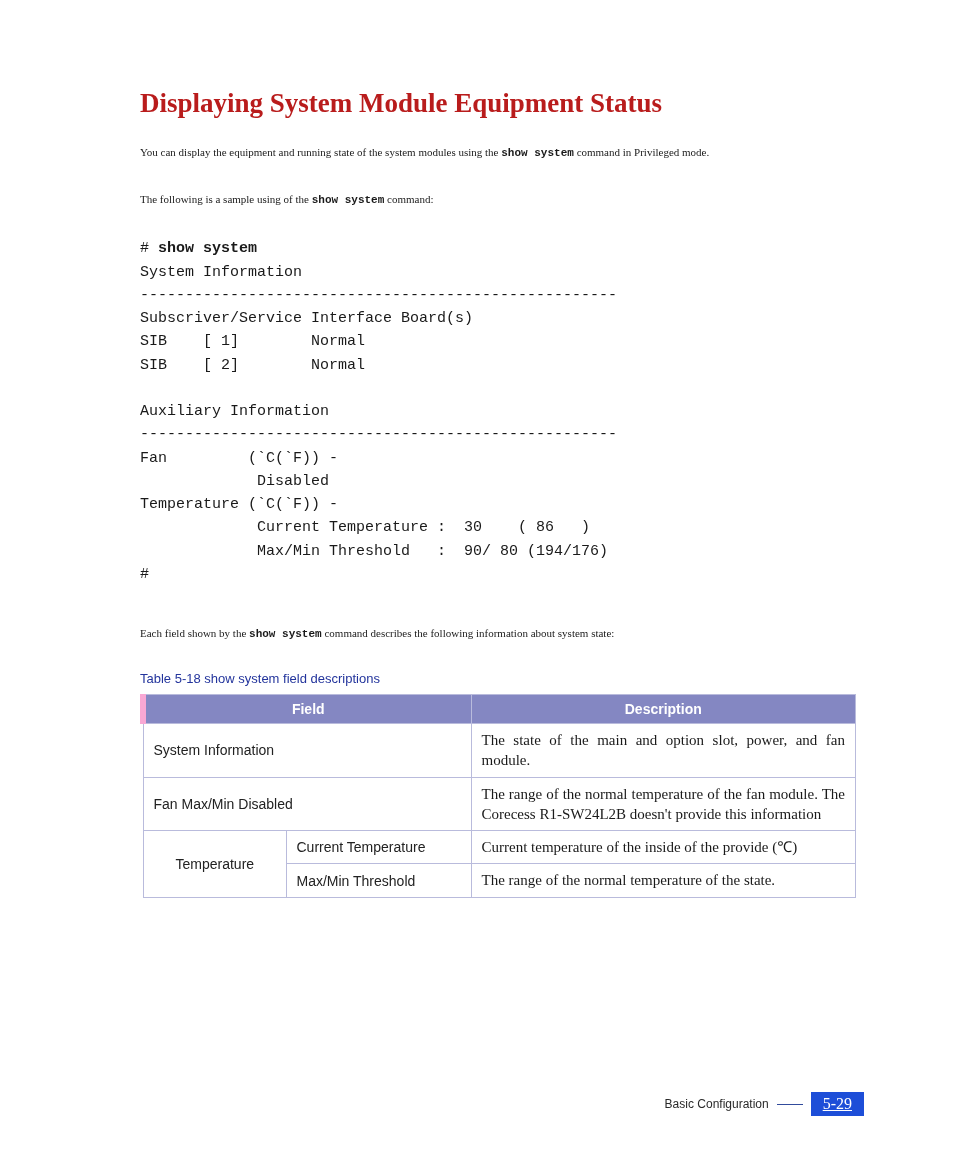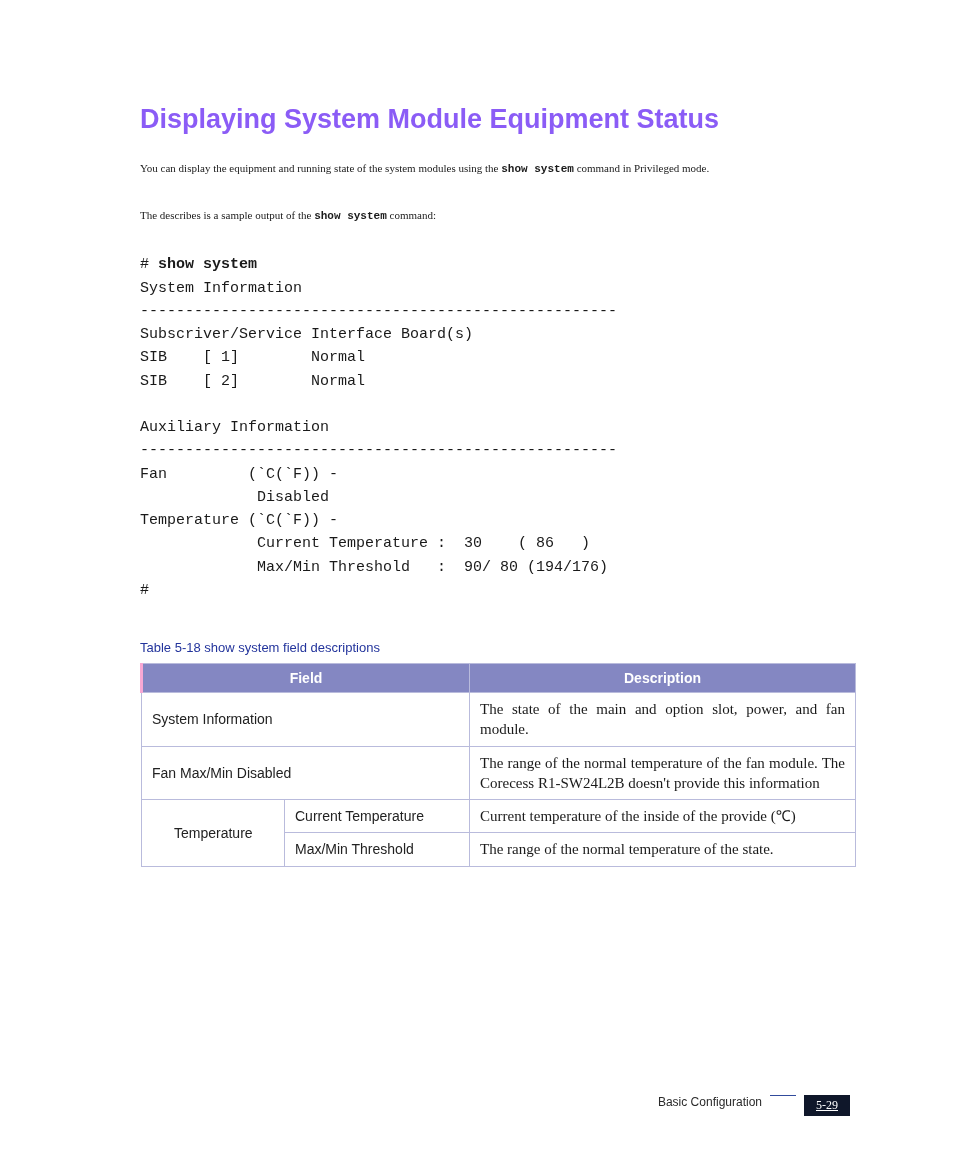--- a/index.html
+++ b/index.html
@@ -10,26 +10,26 @@
     color: #1a1a1a;
   }
   .page {
     width: 954px;
     height: 1168px;
     box-sizing: border-box;
     padding: 88px 98px 50px 140px;
     position: relative;
   }
   h1 {
-    font-family: Liberation Sans, sans-serif;
+    font-family: Liberation Serif, serif;
     font-weight: 900;
     font-size: 27px;
-    margin: 16px 0 24px 0;
+    margin: 0 0 24px 0;
     letter-spacing: 0px;
-    color:#8b5cf6;
+    color:#b91c1c;
   }
   .para {
     font-size: 11px;
     line-height: 1.65;
     text-align: justify;
     margin: 0 0 28px 0;
   }
   .mono {
     font-family: "Courier New", monospace;
     font-weight: bold;
@@ -63,21 +63,21 @@
     background: #8487c2;
     color: #fff;
     font-weight: bold;
     text-align: center;
     padding: 6px 8px;
     border-left: 1px solid #b9bbdc;
     border-right: 1px solid #b9bbdc;
     border-bottom: 1px solid #b9bbdc;
     border-top: 1px solid #b9bbdc;
   }
-  table.field-table thead th.col-field { width: 264px; border-left:3px solid #f9a8d4; }
+  table.field-table thead th.col-field { width: 264px; border-left:6px solid #f9a8d4; }
   table.field-table tbody td {
     padding: 6px 10px;
     border-left: 1px solid #b9bbdc;
     border-right: 1px solid #b9bbdc;
     border-bottom: 1px solid #b9bbdc;
     text-align: left;
     vertical-align: middle;
   }
   table.field-table tbody td.desc {
     font-family: "Palatino Linotype", "Book Antiqua", Palatino, serif;
@@ -87,76 +87,79 @@
     margin-left:8px;
   }
   table.field-table tbody td.lbl {
     font-family: Arial, sans-serif;
     font-size: 14px;
     color:#222;
   }
   .footer {
     position: absolute;
     bottom: 52px;
-    right: 104px;
+    right: 90px;
     font-size: 12px;
     display: flex;
-    align-items: flex-start;
+    align-items: center;
     gap: 8px;
   }
   .footer .label {
     font-family: Arial, sans-serif;
     font-size: 12px;
     color:#2a2a2a;
   }
   .footer .dash {
     width: 26px;
     height: 1px;
     background: #314b9c;
   }
   .footer .pg {
-    background: #0f172a;
+    background: #1d4ed8;
     color: #fff;
     font-family: "Palatino Linotype", serif;
-    font-size: 12px;
+    font-size: 16px;
     padding: 3px 12px;
     text-decoration: underline;
   }
 </style>
 </head>
 <body>
 
 <div class="page">
 
   <h1>Displaying System Module Equipment Status</h1>
 
   <p class="para">
     <span>You can display the equipment and running state of the system modules using </span><span>the </span><span class="mono">show system</span><span> command in Privileged mode.</span>
   </p>
 
   <p class="para">
-    <span>The describes is a sample output of the </span><span class="mono">show system</span><span> command:</span>
+    <span>The following is a sample using of the </span><span class="mono">show system</span><span> command:</span>
   </p>
 
   <pre class="codeblock"><span class="mono-reg"># </span><span class="b">show system</span>
 <span>System Information</span>
 <span>-----------------------------------------------------</span>
 <span>Subscriver/Service Interface Board(s)</span>
 <span>SIB    [ 1]        Normal</span>
 <span>SIB    [ 2]        Normal</span>
 <span> </span>
 <span>Auxiliary Information</span>
 <span>-----------------------------------------------------</span>
 <span>Fan         (`C(`F)) -</span>
 <span>             Disabled</span>
 <span>Temperature (`C(`F)) -</span>
 <span>             Current Temperature :  30    ( 86   )</span>
 <span>             Max/Min Threshold   :  90/ 80 (194/176)</span>
 <span>#</span></pre>
 
+  <p class="para">
+    <span>Each field shown by the </span><span class="mono">show system</span><span> command describes the following information about system state:</span>
+  </p>
 
   <div class="table-caption">Table 5-18    show system field descriptions</div>
 
   <table class="field-table">
     <thead>
       <tr>
         <th class="col-field" colspan="2">Field</th>
         <th>Description</th>
       </tr>
     </thead>

